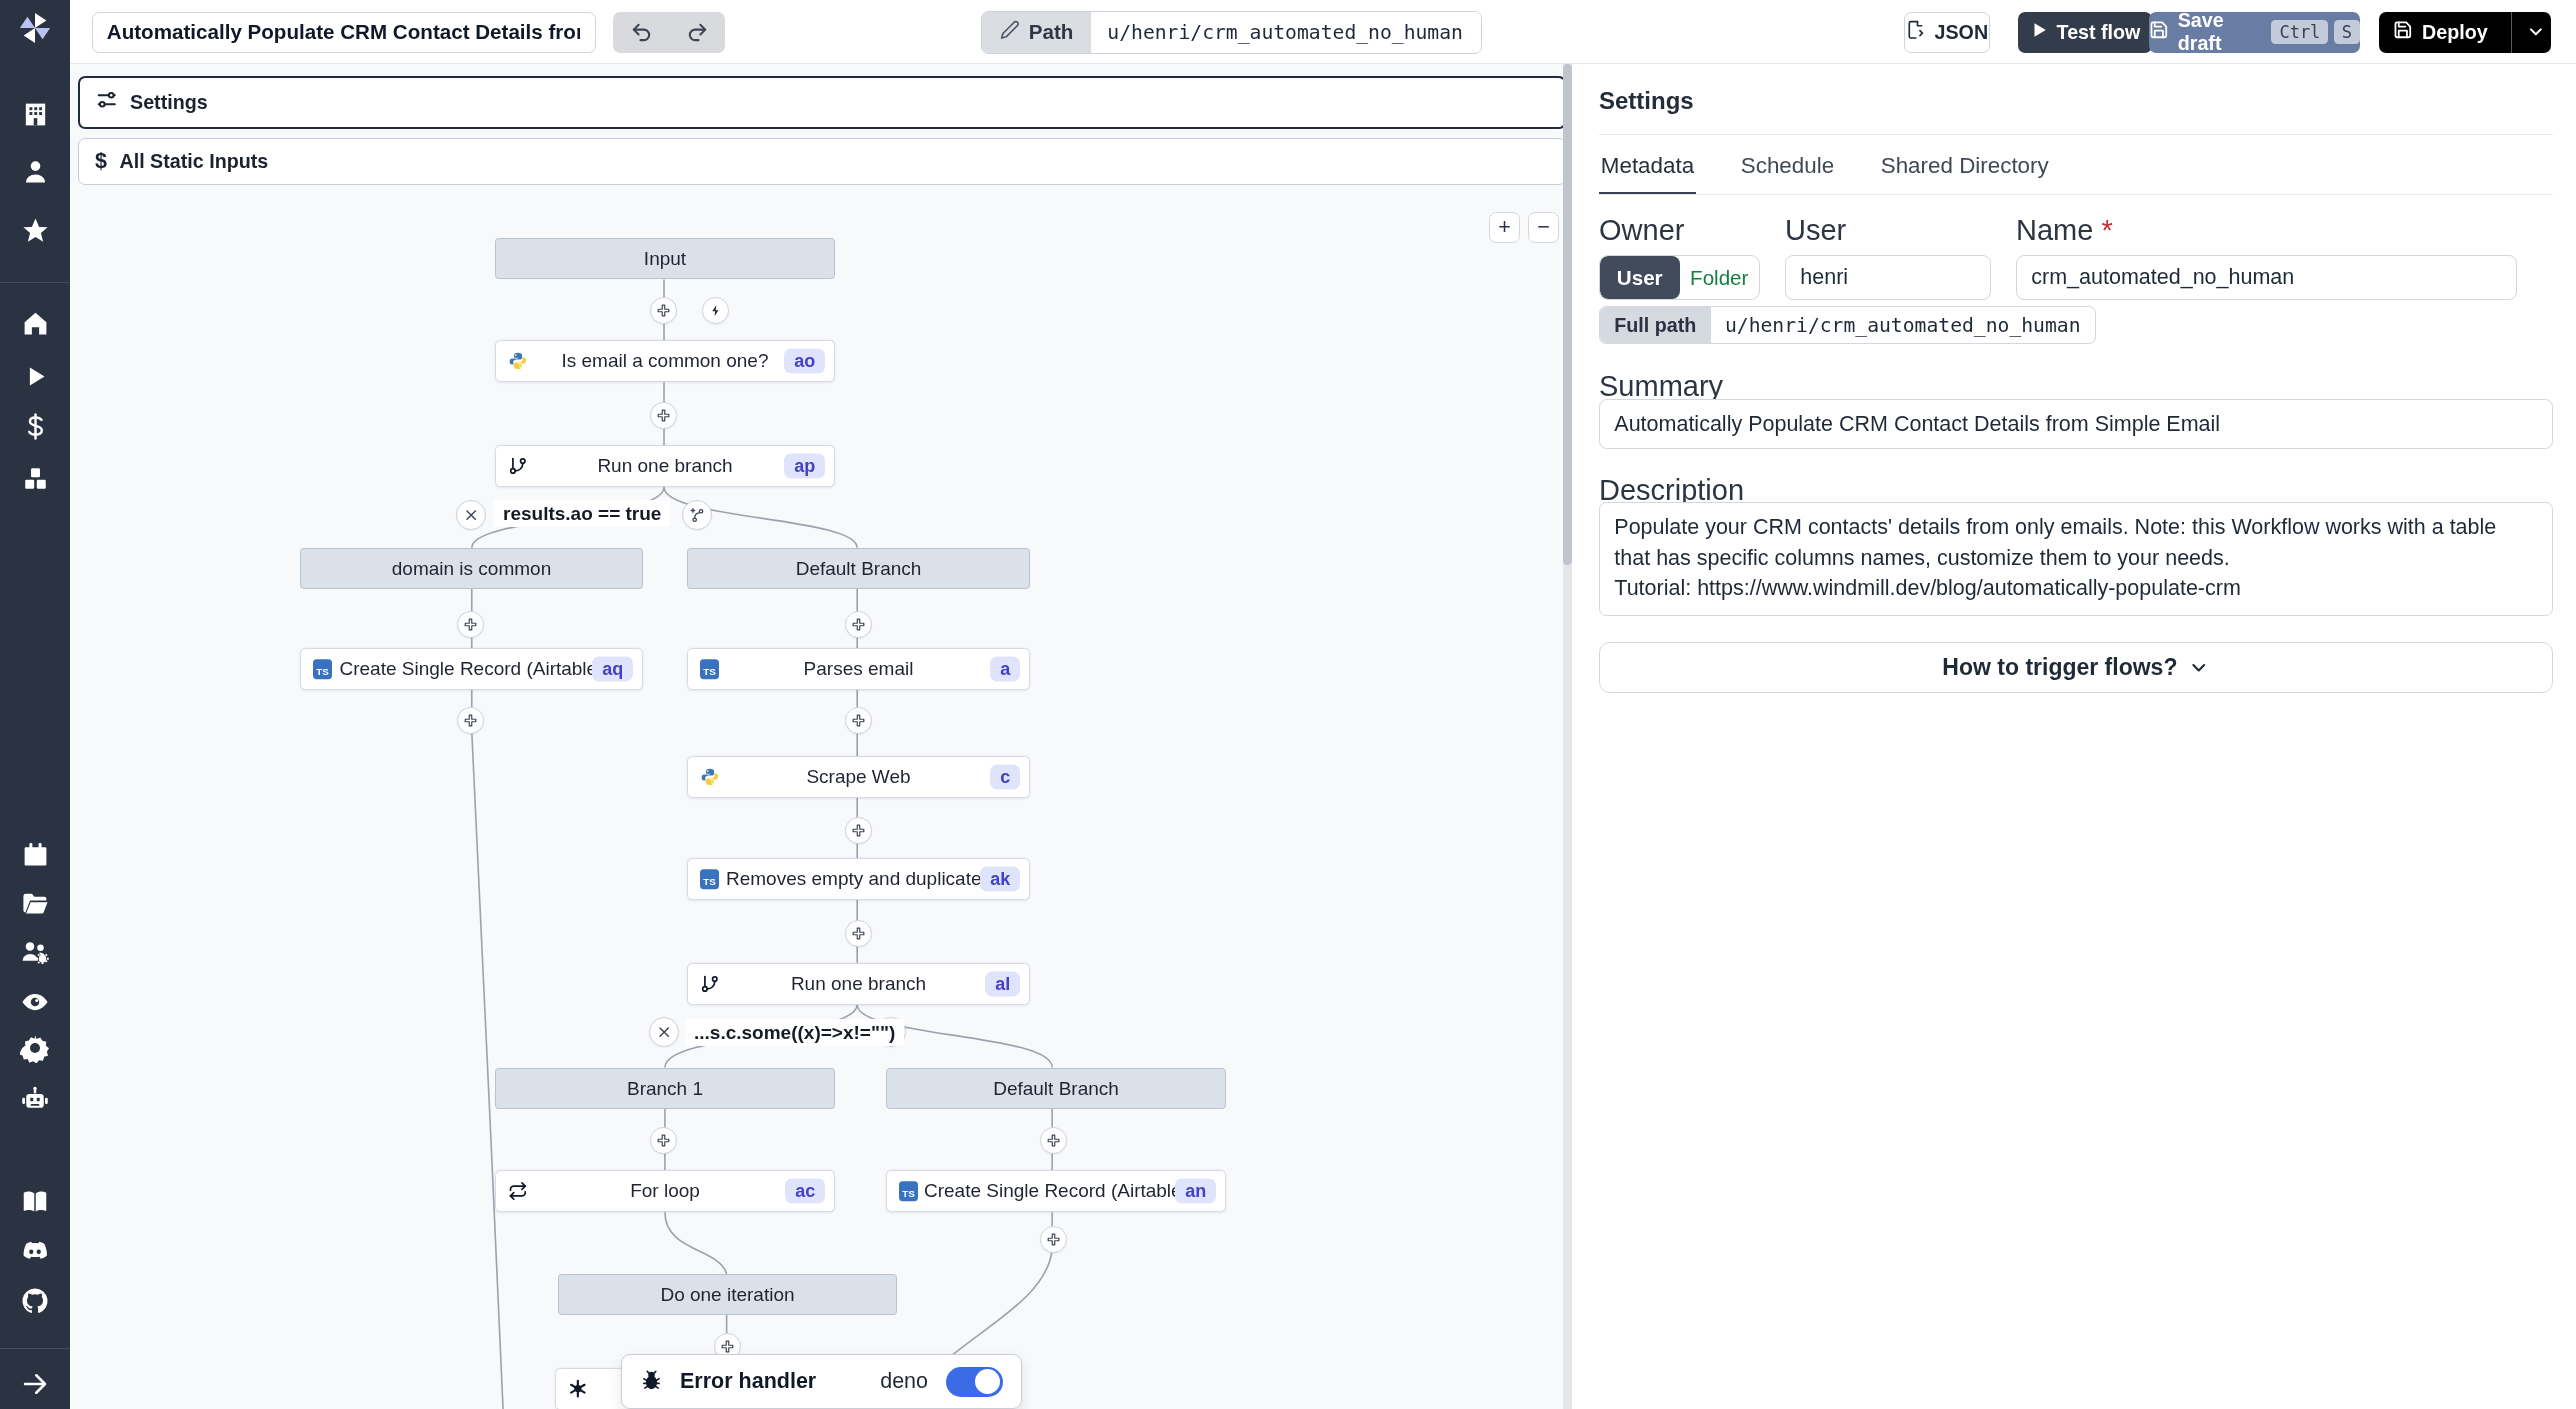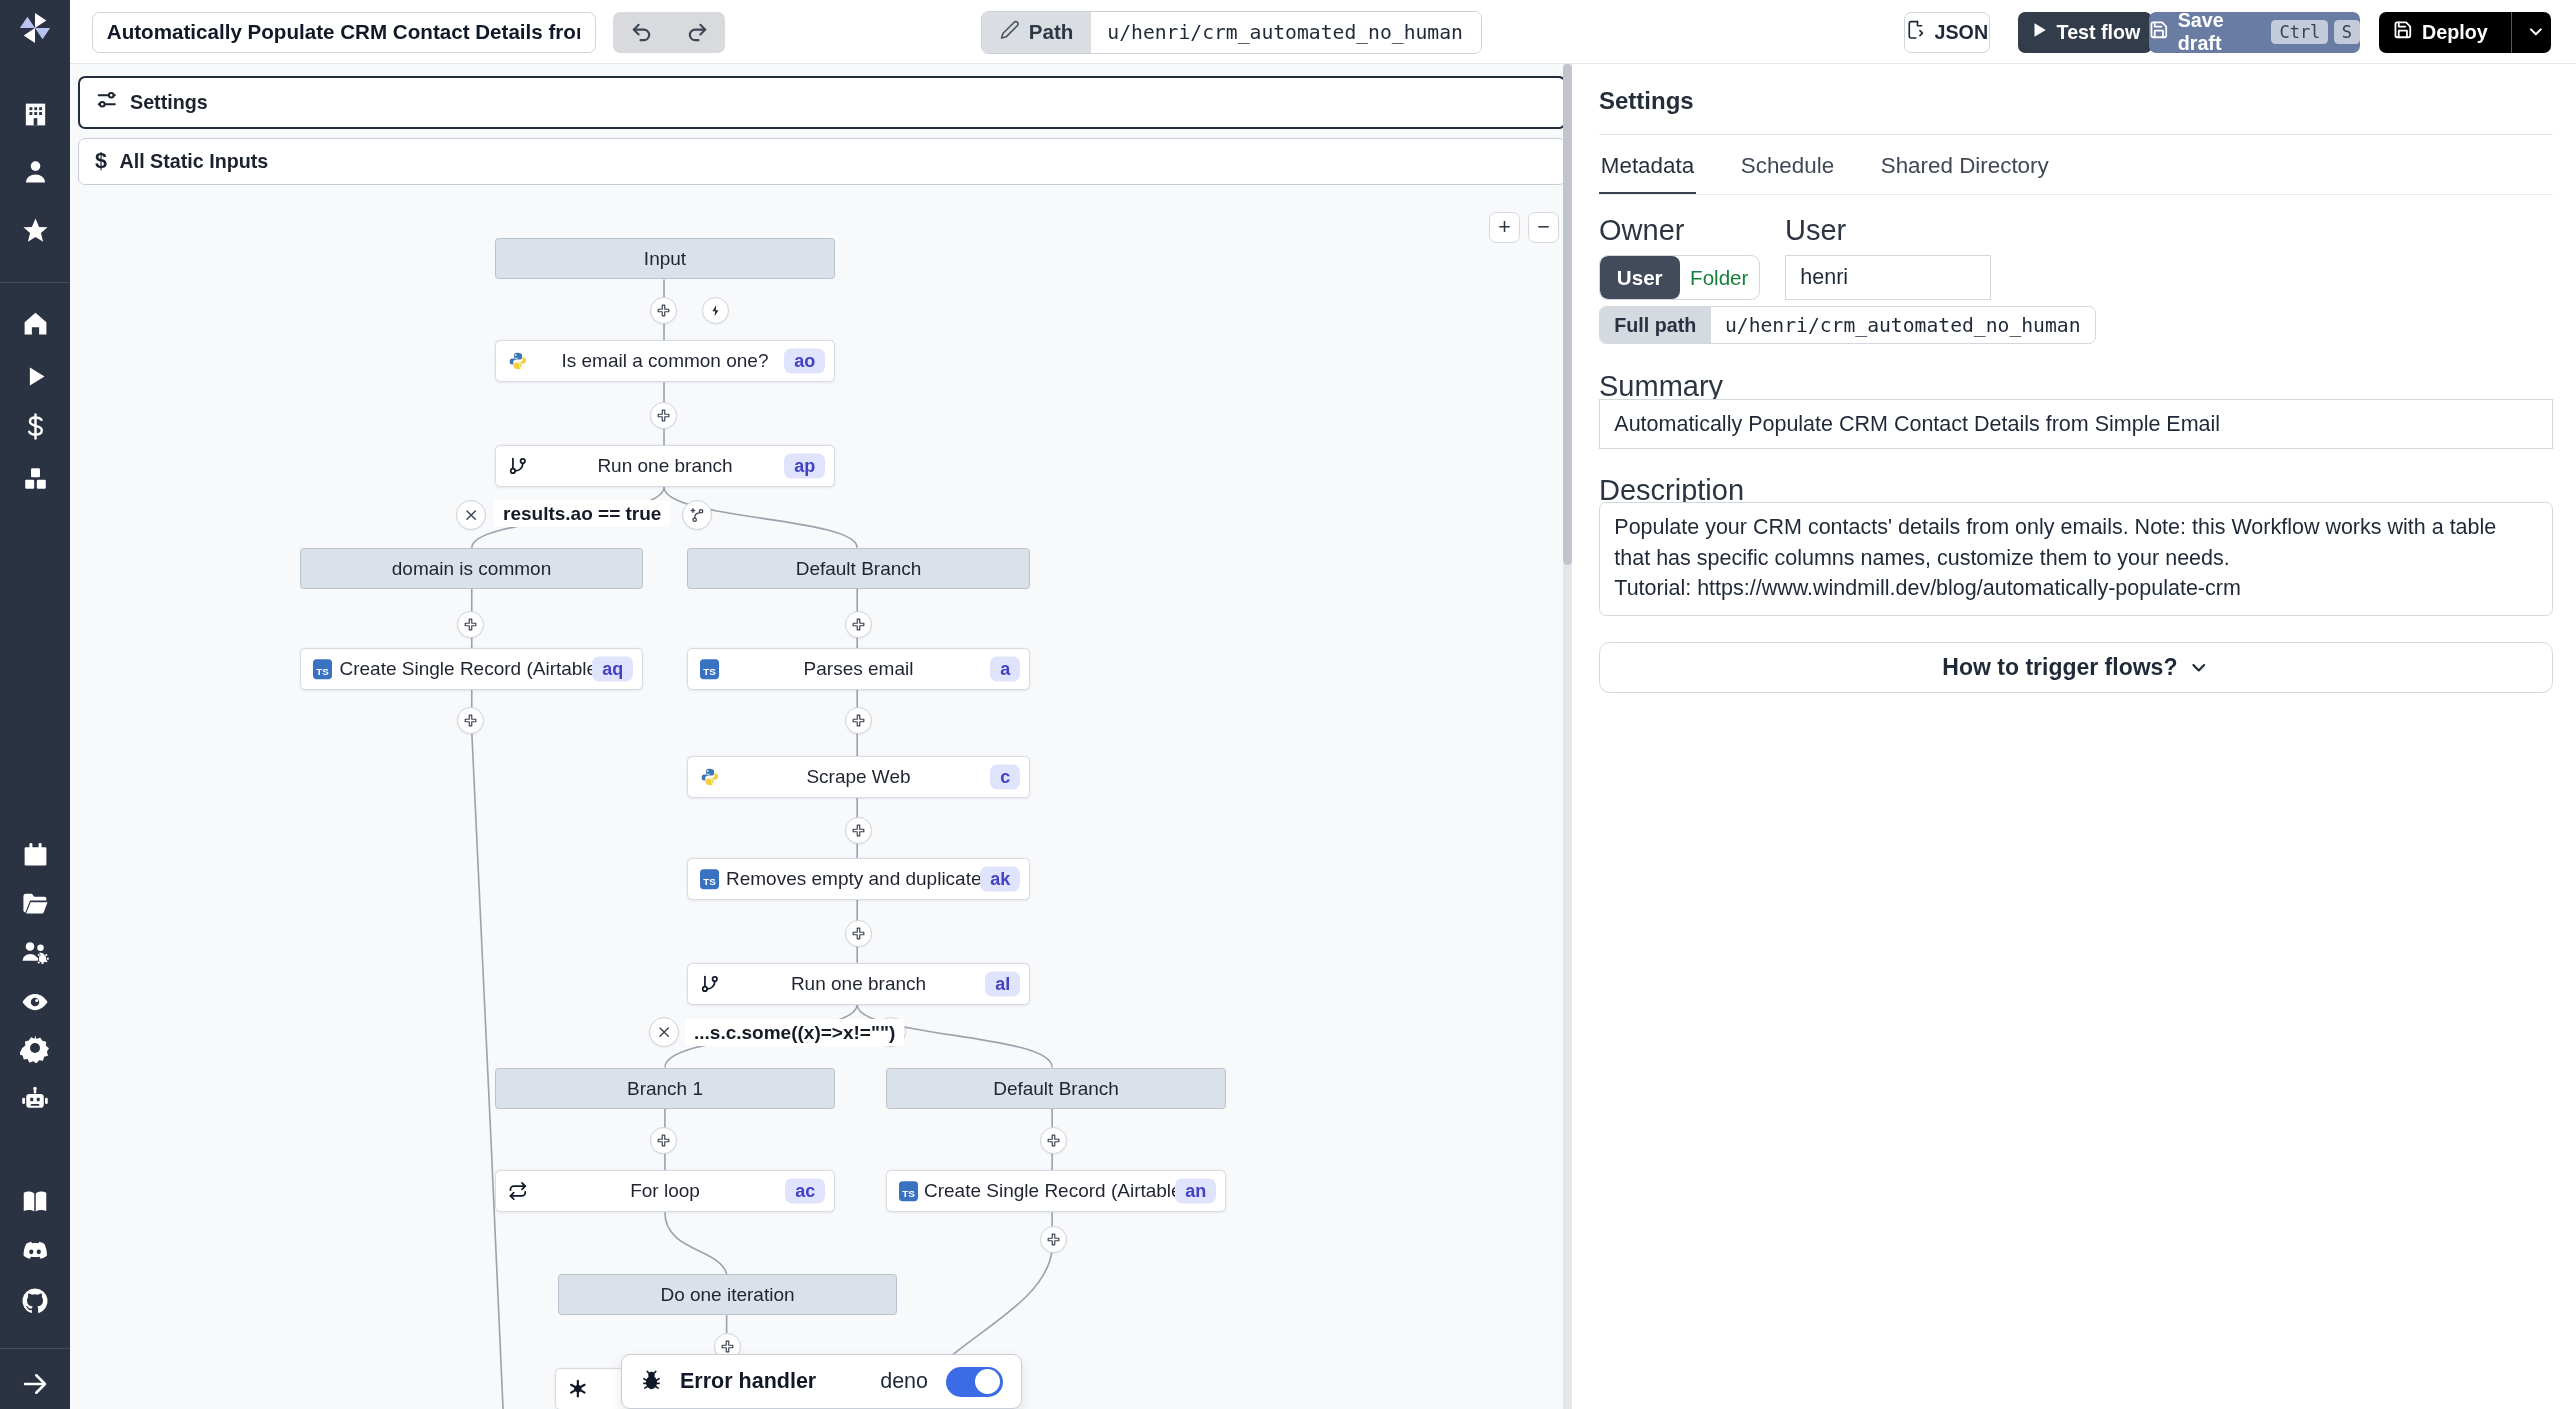--- a/index.html
+++ b/index.html
@@ -109,21 +109,21 @@
   .tab.active { color:#272e3c; font-weight:400; border-bottom-color:#3a4250; }
   .fld-label { font-size:29px; font-weight:400; color:#2d3542; }
   .req { color:#c03135; }
   #fields-row { position:absolute; left:0; top:150px; width:954px; display:flex; gap:25px; }
   .fld { display:flex; flex-direction:column; gap:8px; }
   #owner-toggle { width:161px; height:45px; border:0.9px solid #d3d7dd; border-radius:9px;
     display:flex; overflow:hidden; background:#fff; }
   .seg { flex:1; display:flex; align-items:center; justify-content:center; font-size:20.6px;
     cursor:pointer; color:#15803d; }
   .seg.sel { background:#414b5c; color:#fff; font-weight:700; border-radius:8px; }
-  .tinput { height:45px; border:0.9px solid #d3d7de; border-radius:0; padding:0 14.3px;
+  .tinput { height:45px; border:0.9px solid #d3d7de; border-radius:8px; padding:0 14.3px;
     font-size:21.5px; color:#1f2937; font-family:"Liberation Sans",sans-serif; }
   #user-input { width:206px; }
   #name-input { width:501px; }
   #fullpath { position:absolute; left:0; top:242px; height:38px; display:flex;
     border:0.9px solid #d3d7de; border-radius:7.2px; overflow:hidden; align-items:stretch; }
   #fullpath-label { background:#d5dae1; display:flex; align-items:center; padding:0 14.3px;
     font-size:19.7px; font-weight:700; color:#2a3140; }
   #fullpath-value { display:flex; align-items:center; padding:0 14.3px; font-size:19.7px; color:#1f2937; }
   #summary-label { position:absolute; left:0; top:306px; }
   #summary-input { position:absolute; left:0; top:335px; width:954px; height:50px; }
@@ -649,20 +649,24 @@
         <span class="fld-label">Owner</span>
         <div id="owner-toggle">
             <div class="seg sel">User</div>
             <div class="seg">Folder</div>
           </div>
       </div>
       <div class="fld">
         <span class="fld-label">User</span>
         <input id="user-input" class="tinput" value="henri" style="">
       </div>
+      <div class="fld">
+        <span class="fld-label"><span>Name</span> <span class="req">*</span></span>
+        <input id="name-input" class="tinput" value="crm_automated_no_human" style="">
+      </div>
     </div>
 
     <div id="fullpath">
       <div id="fullpath-label">Full path</div>
       <div id="fullpath-value" class="mono">u/henri/crm_automated_no_human</div>
     </div>
 
     <span id="summary-label" class="fld-label">Summary</span>
     <input id="summary-input" class="tinput" value="Automatically Populate CRM Contact Details from Simple Email" style="">
 

